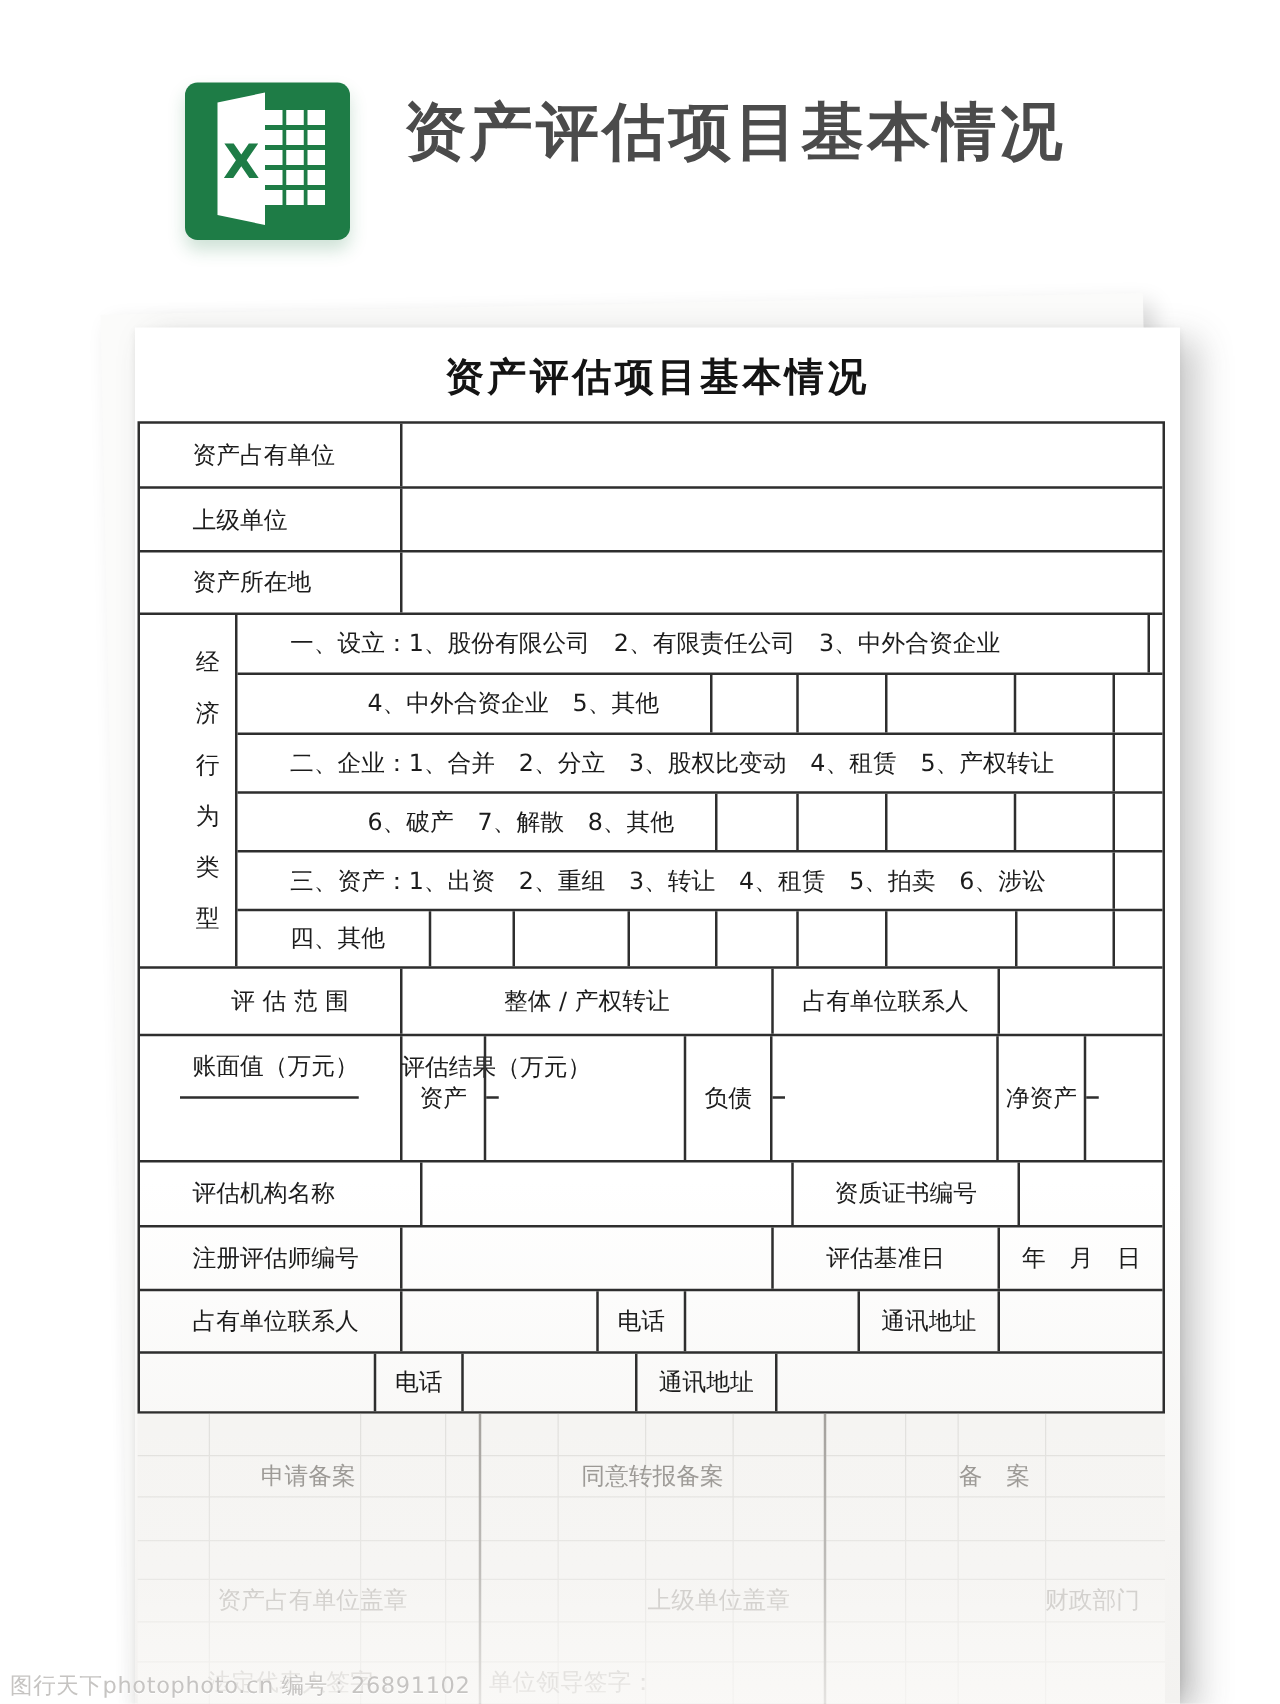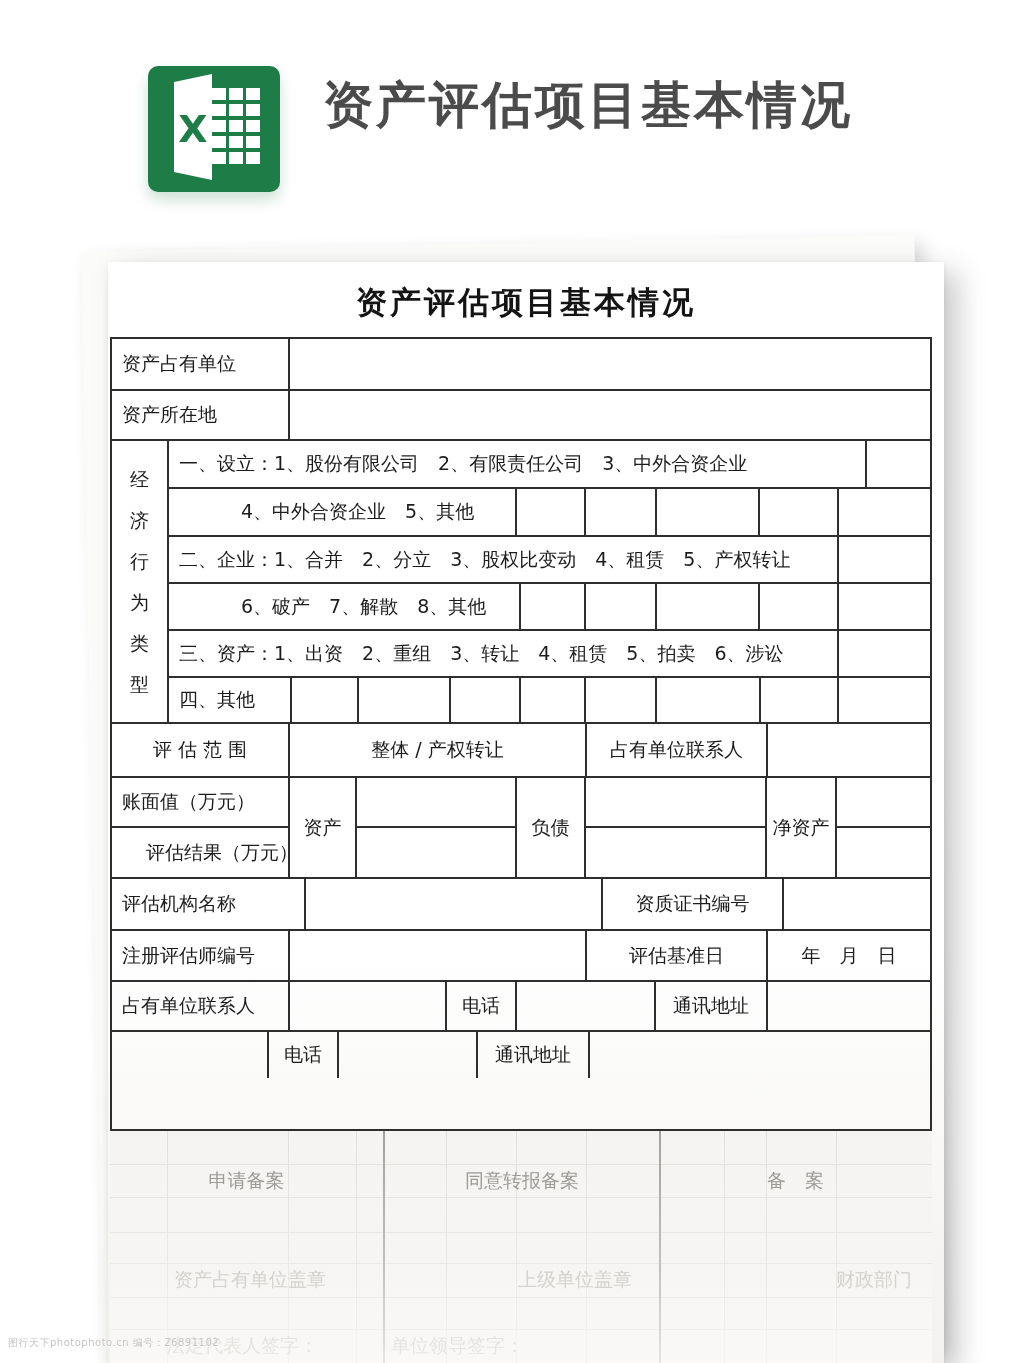--- a/index.html
+++ b/index.html
@@ -39,30 +39,30 @@
     position:absolute;left:0;top:0;width:100%;height:75px;
     text-align:center;line-height:80px;
     font-size:31px;font-weight:bold;color:#141414;letter-spacing:3px;
   }
   
   .tbl{
     position:absolute;left:2px;top:75px;width:822px;height:794px;
     box-sizing:border-box;border:2px solid #2e2e2e;
     font-size:19px;color:#1c1c1c;
   }
-  .row{display:flex;box-sizing:border-box;border-bottom:2px solid #2e2e2e;}
+  .row{display:flex;box-sizing:border-box;border-bottom:2px solid #2e2e2e;padding-left:32px;}
   .row.nob{border-bottom:none;}
   .c{
     box-sizing:border-box;border-right:2px solid #2e2e2e;
     display:flex;align-items:center;padding-left:10px;overflow:hidden;white-space:nowrap;
   }
   .c.center{justify-content:center;padding-left:0;}
   .fill{flex:1;border-right:none;padding-left:10px;box-sizing:border-box;}
   .indent{padding-left:72px;}
-  .stack{display:flex;flex-direction:column;box-sizing:border-box;border-right:2px solid #2e2e2e;}
+  .stack{display:flex;flex-direction:row;box-sizing:border-box;border-right:2px solid #2e2e2e;}
   .stack.nob{border-right:none;}
   .sub{box-sizing:border-box;border-bottom:2px solid #2e2e2e;display:flex;align-items:center;padding-left:10px;white-space:nowrap;}
   .sub:last-child{border-bottom:none;margin-left:24px;}
   .vcol{width:57px;box-sizing:border-box;border-right:2px solid #2e2e2e;display:flex;justify-content:center;}
   .vlabel{width:24px;word-break:break-all;line-height:41px;font-size:19px;text-align:center;padding-top:18px;color:#1c1c1c;}
   .econ{flex:1;display:flex;flex-direction:column;}
   
   .faded{
     position:absolute;left:2px;top:869px;width:822px;height:232px;
     background:#f5f4f2;overflow:hidden;font-size:19px;
@@ -72,21 +72,21 @@
   .fsep{position:absolute;top:0;width:2px;height:100%;background:#a3a09c;}
   .flabel{position:absolute;display:flex;align-items:center;color:#8f8c88;white-space:nowrap;}
   .flabel.center{justify-content:center;}
   .flabel.light{color:#b8b5b1;}
   .fade-overlay{
     position:absolute;left:0;top:0;width:100%;height:100%;pointer-events:none;
     background:linear-gradient(180deg,rgba(245,244,242,0) 0%,rgba(248,247,245,.35) 55%,rgba(251,250,248,.75) 100%);
   }
   
   .watermark{
-    position:absolute;left:8px;top:1336px;font-size:10px;color:#c6c4c2;
+    position:absolute;left:8px;top:1336px;font-size:18px;color:#c6c4c2;
     text-shadow:0 1px 0 #ffffff;letter-spacing:.5px;z-index:5;
   }
 </style>
 </head>
 <body>
 
 <div class="header">
   <div class="xl-icon">
     <svg width="132" height="126" viewBox="0 0 132 126">
 
@@ -119,20 +119,24 @@
 
 <div class="paper">
   <div class="sheet-title">资产评估项目基本情况</div>
 
   <div class="tbl">
 
     <div class="row" style="height:52px">
       <div class="c" style="width:178px">资产占有单位</div>
       <div class="fill"></div>
     </div>
+    <div class="row" style="height:51px">
+      <div class="c" style="width:178px">上级单位</div>
+      <div class="fill"></div>
+    </div>
     <div class="row" style="height:50px">
       <div class="c" style="width:178px">资产所在地</div>
       <div class="fill"></div>
     </div>
 
     <div class="row" style="height:283px">
       <div class="vcol">
         <div class="vlabel">经济行为类型</div>
       </div>
       <div class="econ">

